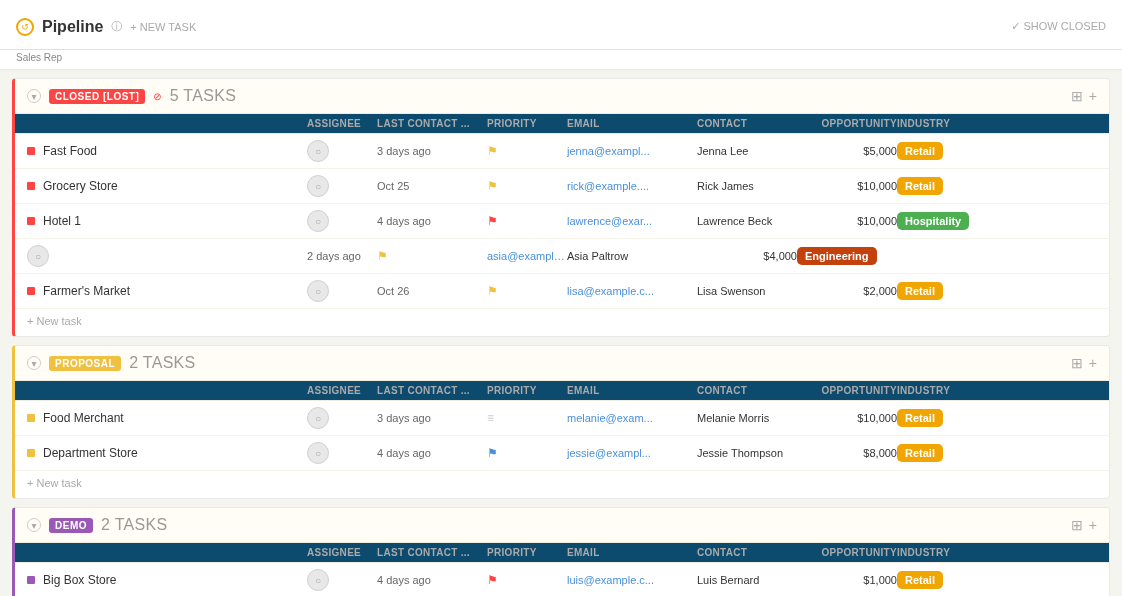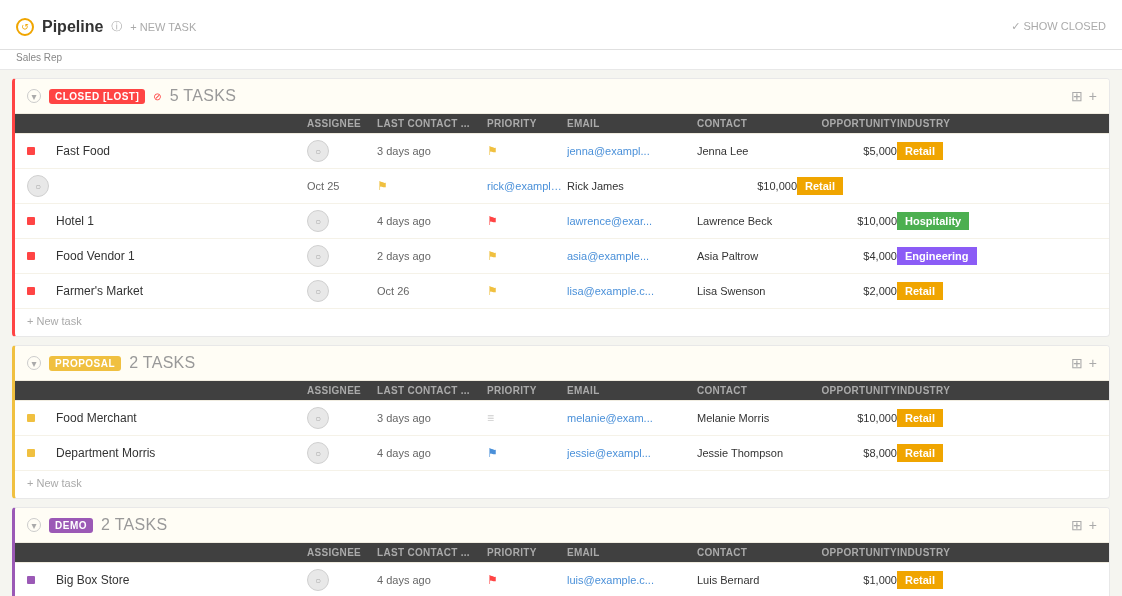--- a/index.html
+++ b/index.html
@@ -32,46 +32,46 @@
     .section-label { font-size: 10px; font-weight: 700; padding: 2px 6px; border-radius: 3px; text-transform: uppercase; letter-spacing: 0.5px; }
     .label-closed { background: #ff4444; color: #fff; }
     .label-proposal { background: #f0c040; color: #fff; }
     .label-demo { background: #9b59b6; color: #fff; }
     .section-warn { color: #ff4444; font-size: 10px; }
     .task-count { font-size: 16px; color: #999; text-transform: uppercase; letter-spacing: 0.3px; }
     .section-actions { margin-left: auto; display: flex; gap: 6px; }
     .section-action-btn { color: #aaa; cursor: pointer; font-size: 14px; }
 
     
-    .col-headers { display: grid; grid-template-columns: 280px 70px 110px 80px 130px 100px 100px 90px 30px; padding: 4px 12px; background: #404040; border-bottom: 1px solid #f0ece0; }
+    .col-headers { display: grid; grid-template-columns: 280px 70px 110px 80px 130px 100px 100px 90px 30px; padding: 4px 12px; background: #0c4a6e; border-bottom: 1px solid #f0ece0; }
     .col-header { font-size: 10px; color: #aaa; text-transform: uppercase; letter-spacing: 0.3px; font-weight: 600; }
     .col-header.right { text-align: right; }
 
     
     .task-row { display: grid; grid-template-columns: 280px 70px 110px 80px 130px 100px 100px 90px 30px; padding: 6px 12px; border-bottom: 1px solid #f5f2e8; align-items: center; }
-    .task-name-cell { display: flex; align-items: center; gap: 21px; }
+    .task-name-cell { display: flex; align-items: center; gap: 8px; }
     .task-dot { width: 8px; height: 8px; border-radius: 1px; flex-shrink: 0; }
     .dot-red { background: #ff4444; }
     .dot-yellow { background: #f0c040; }
     .dot-purple { background: #9b59b6; }
     .task-name { font-size: 12px; color: #333; font-weight: 500; cursor: pointer; }
     .assignee-avatar { width: 22px; height: 22px; border-radius: 50%; background: #e8e8e8; border: 1px solid #d0d0d0; display: flex; align-items: center; justify-content: center; color: #aaa; font-size: 10px; cursor: pointer; }
     .last-contact { font-size: 11px; color: #666; }
     .priority-flag { font-size: 12px; }
     .flag-yellow { color: #f0c040; }
     .flag-red { color: #ff4444; }
     .flag-blue { color: #4a90d9; }
     .flag-gray { color: #ccc; }
     .email-cell { font-size: 11px; color: #4a90d9; overflow: hidden; text-overflow: ellipsis; white-space: nowrap; }
     .contact-cell { font-size: 11px; color: #333; }
     .opportunity-cell { font-size: 11px; color: #333; text-align: right; }
-    .industry-badge { padding: 3px 8px; border-radius: 0; font-size: 11px; font-weight: 600; color: #fff; text-align: left; cursor: pointer; }
+    .industry-badge { padding: 3px 8px; border-radius: 5px; font-size: 11px; font-weight: 600; color: #fff; text-align: left; cursor: pointer; }
     .badge-retail { background: #f0a500; }
     .badge-hospitality { background: #4caf50; }
-    .badge-engineering { background: #8b5cf6; }
+    .badge-engineering { background: #c2410c; }
 
     
     .new-task-row { padding: 5px 12px 8px 12px; }
     .new-task-link { font-size: 11px; color: #aaa; cursor: pointer; }
 
     
     .main-content::-webkit-scrollbar { width: 6px; }
     .main-content::-webkit-scrollbar-track { background: #f0f0e8; }
     .main-content::-webkit-scrollbar-thumb { background: #ccc; border-radius: 3px; }
   </style>
@@ -131,20 +131,24 @@
         <div class="last-contact">3 days ago</div>
         <div class="priority-flag flag-yellow">⚑</div>
         <div class="email-cell">jenna@exampl...</div>
         <div class="contact-cell">Jenna Lee</div>
         <div class="opportunity-cell">$5,000</div>
         <div><span class="industry-badge badge-retail">Retail</span></div>
         <div></div>
       </div>
 
       <div class="task-row">
+        <div class="task-name-cell">
+          <span class="task-dot dot-red"></span>
+          <span class="task-name">Grocery Store</span>
+        </div>
         <div>
             <div class="assignee-avatar">○</div>
           </div>
         <div class="last-contact">Oct 25</div>
         <div class="priority-flag flag-yellow">⚑</div>
         <div class="email-cell">rick@example....</div>
         <div class="contact-cell">Rick James</div>
         <div class="opportunity-cell">$10,000</div>
         <div><span class="industry-badge badge-retail">Retail</span></div>
         <div></div>
@@ -161,24 +165,20 @@
         <div class="last-contact">4 days ago</div>
         <div class="priority-flag flag-red">⚑</div>
         <div class="email-cell">lawrence@exar...</div>
         <div class="contact-cell">Lawrence Beck</div>
         <div class="opportunity-cell">$10,000</div>
         <div><span class="industry-badge badge-hospitality">Hospitality</span></div>
         <div></div>
       </div>
 
       <div class="task-row">
-        <div class="task-name-cell">
-          <span class="task-dot dot-red"></span>
-          <span class="task-name">Food Vendor 1</span>
-        </div>
         <div>
             <div class="assignee-avatar">○</div>
           </div>
         <div class="last-contact">2 days ago</div>
         <div class="priority-flag flag-yellow">⚑</div>
         <div class="email-cell">asia@example...</div>
         <div class="contact-cell">Asia Paltrow</div>
         <div class="opportunity-cell">$4,000</div>
         <div><span class="industry-badge badge-engineering">Engineering</span></div>
         <div></div>
@@ -241,21 +241,21 @@
         <div class="email-cell">melanie@exam...</div>
         <div class="contact-cell">Melanie Morris</div>
         <div class="opportunity-cell">$10,000</div>
         <div><span class="industry-badge badge-retail">Retail</span></div>
         <div></div>
       </div>
 
       <div class="task-row">
         <div class="task-name-cell">
           <span class="task-dot dot-yellow"></span>
-          <span class="task-name">Department Morris</span>
+          <span class="task-name">Department Store</span>
         </div>
         <div>
             <div class="assignee-avatar">○</div>
           </div>
         <div class="last-contact">4 days ago</div>
         <div class="priority-flag flag-blue">⚑</div>
         <div class="email-cell">jessie@exampl...</div>
         <div class="contact-cell">Jessie Thompson</div>
         <div class="opportunity-cell">$8,000</div>
         <div><span class="industry-badge badge-retail">Retail</span></div>

